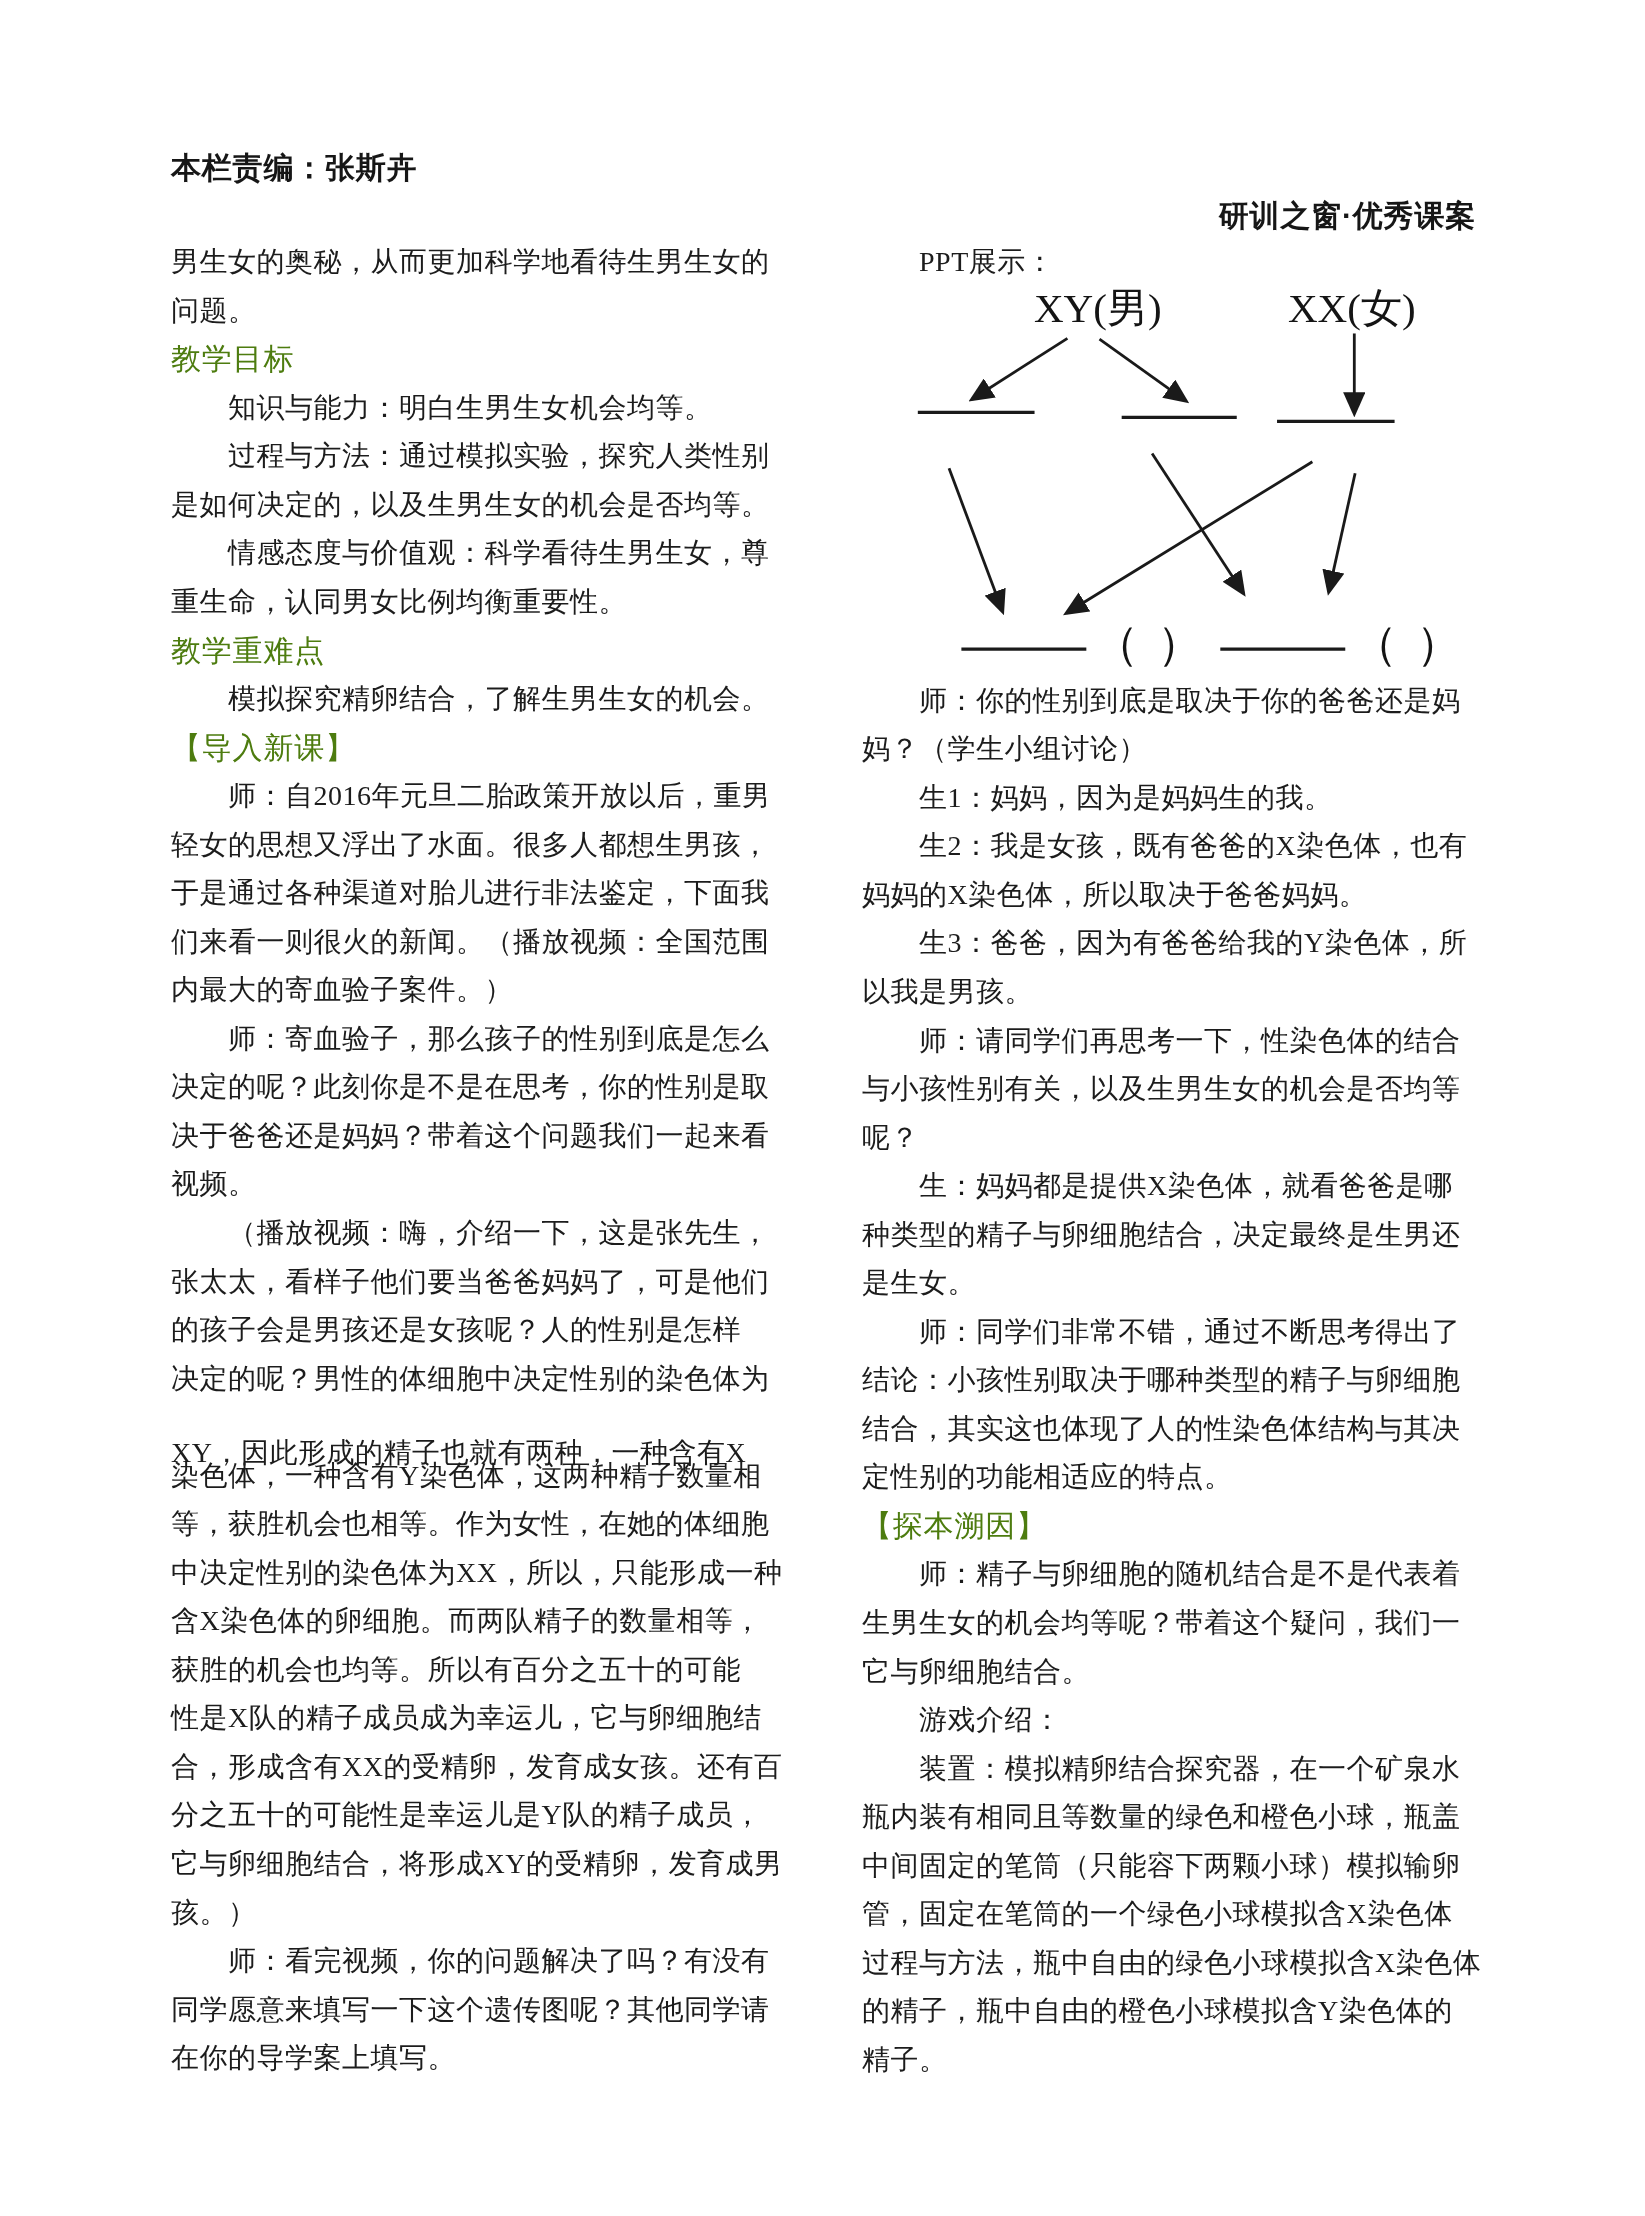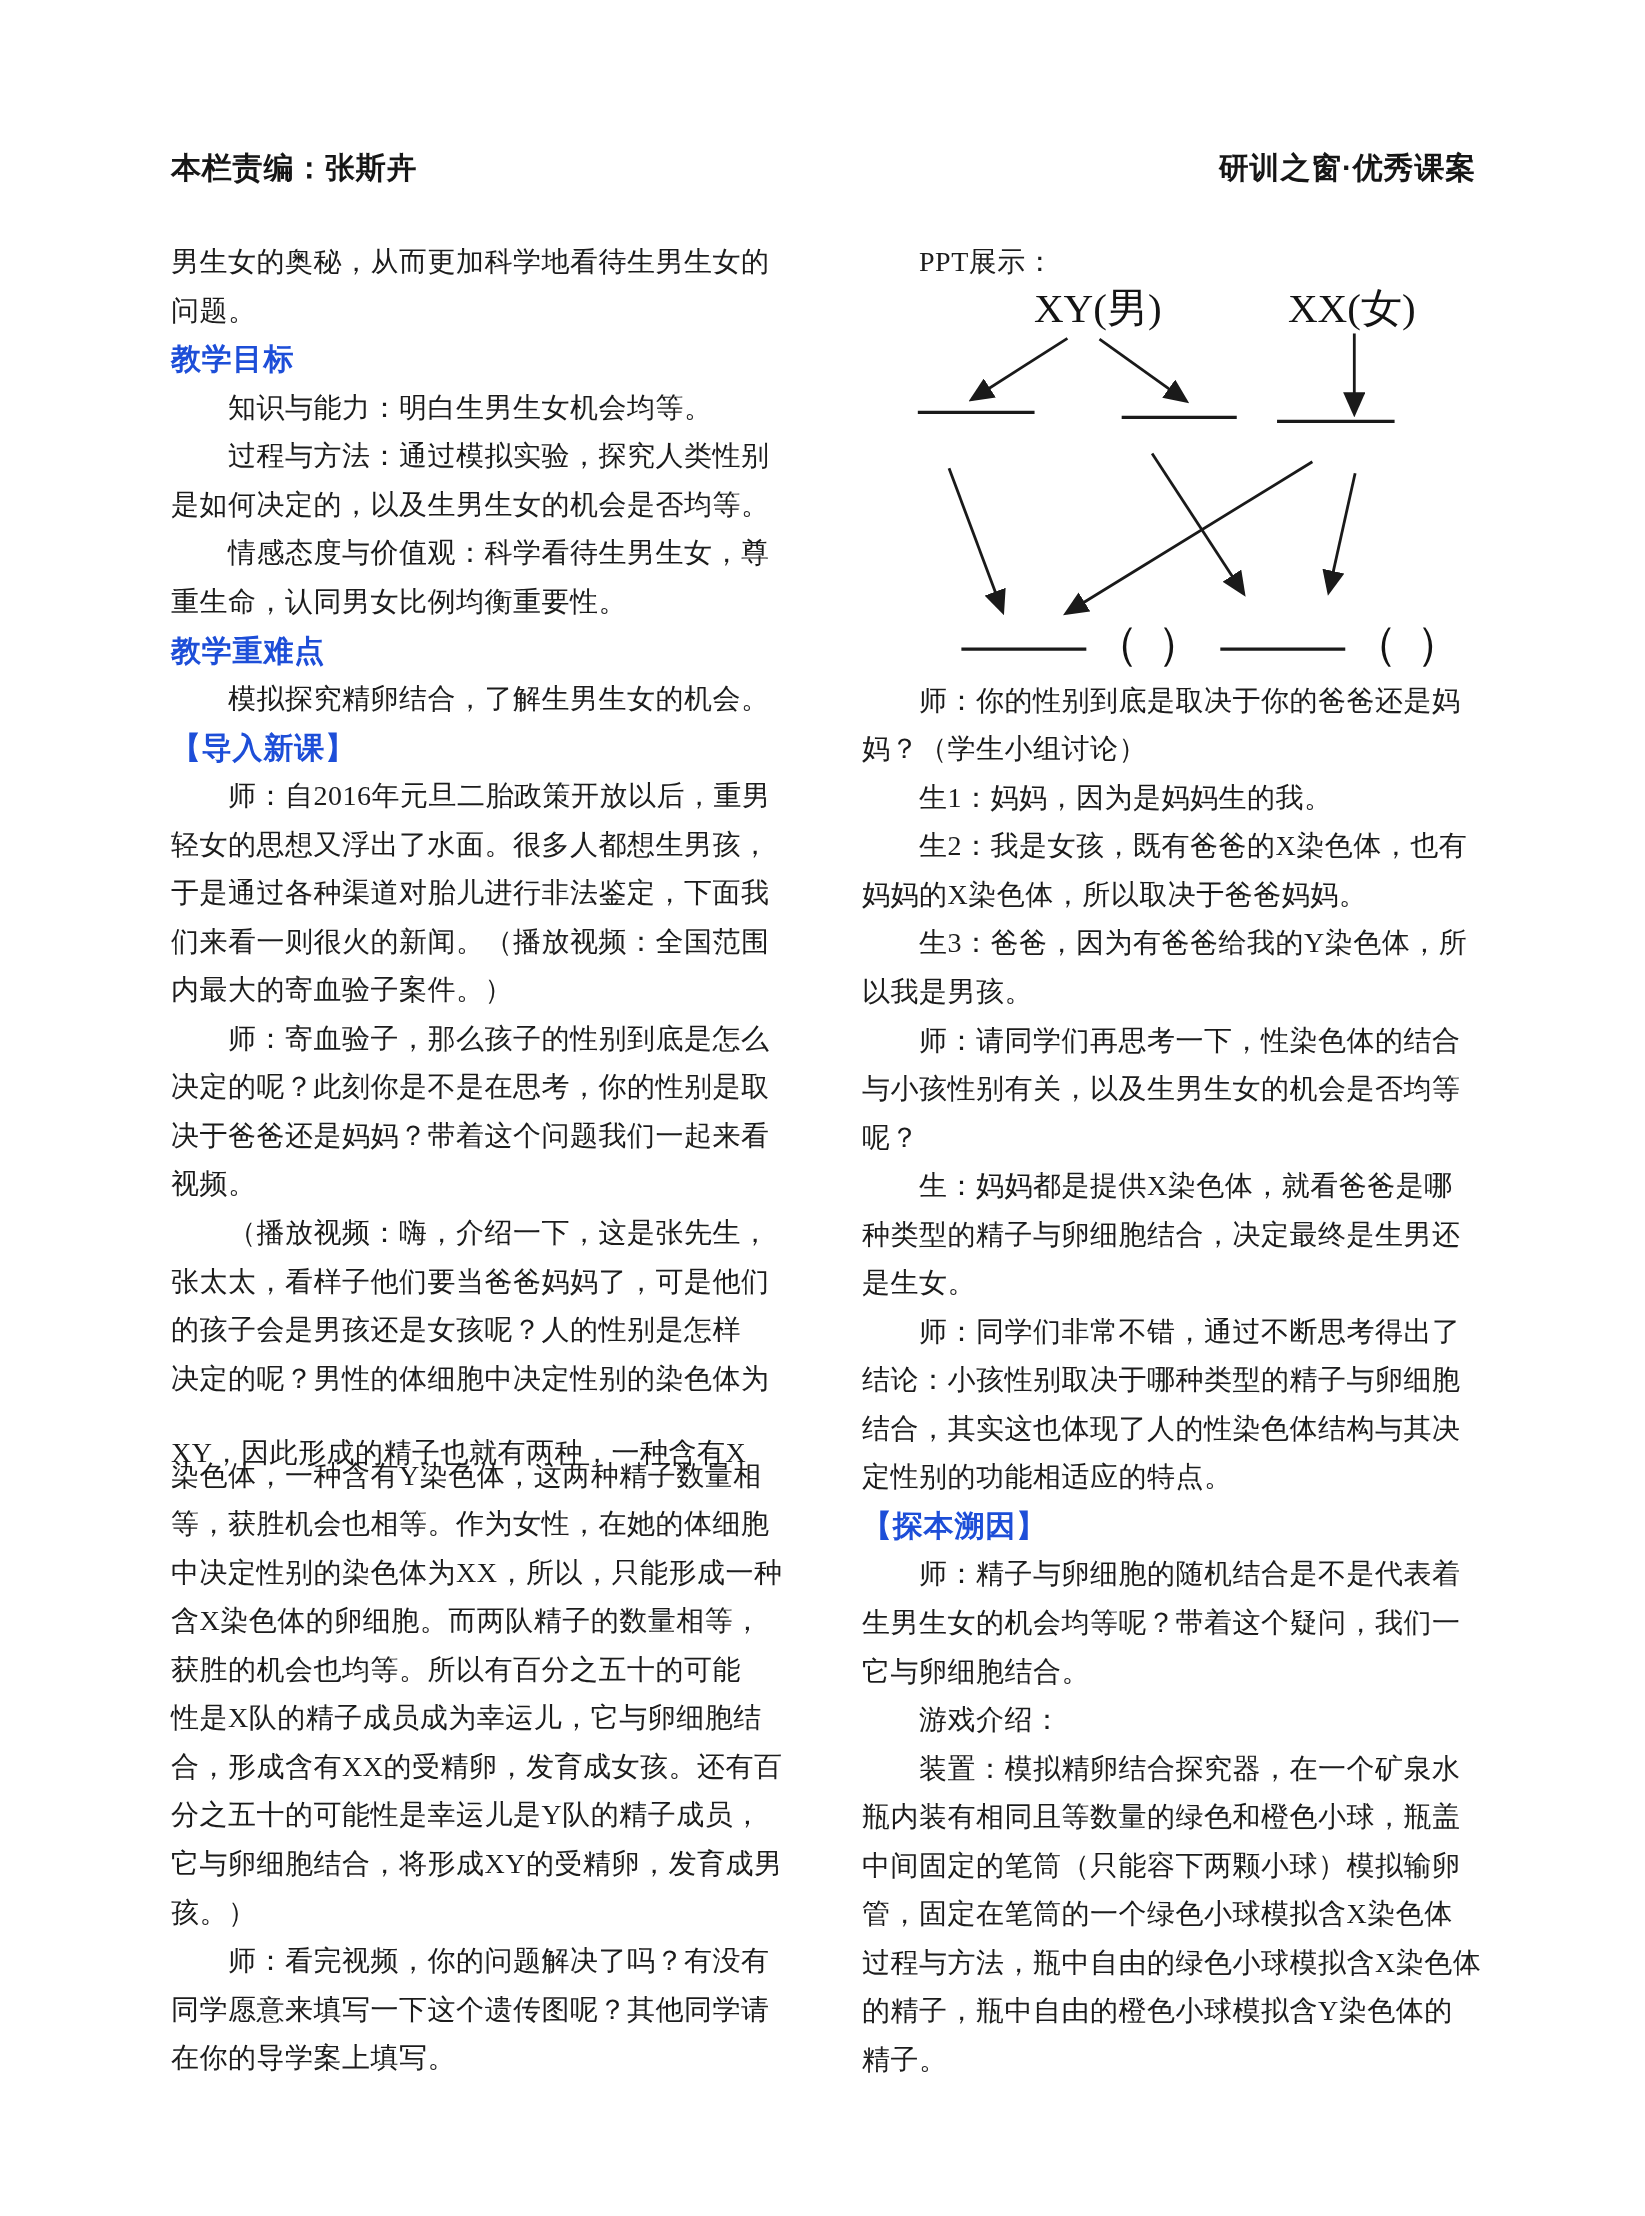--- a/index.html
+++ b/index.html
@@ -12,30 +12,30 @@
     font-family:"Liberation Serif","DejaVu Serif",serif;
     color:#1c1c1c;
   }
   .hdr{
     position:absolute;top:151px;height:33px;
     font-family:"Liberation Sans","DejaVu Sans",sans-serif;
     font-weight:bold;font-size:30px;line-height:33px;color:#161616;
     letter-spacing:0.8px;white-space:nowrap;
   }
   .hdr-left{left:171px;}
-  .hdr-right{right:169px;}
+  .hdr-right{right:169px;margin-top:48px;}
   .col{position:absolute;width:629px;}
   .line{
     position:absolute;left:0;width:629px;height:49px;
     font-size:28px;line-height:43px;letter-spacing:0.5px;
     white-space:nowrap;color:#1c1c1c;
   }
   .line.head{
     font-family:"Liberation Sans","DejaVu Sans",sans-serif;
-    font-weight:bold;font-size:30px;color:#1d4ed8;letter-spacing:0.8px;
+    font-weight:normal;font-size:30px;color:#4d7c0f;letter-spacing:0.8px;
   }
   .line.indent{padding-left:57px;}
   .diagram{position:absolute;left:856px;top:271px;width:630px;height:411px;}
   .diagram svg{display:block;}
   .dg-label{
     font-family:"Liberation Serif","DejaVu Serif",serif;
     font-size:50px;fill:#141414;
   }
   .dg-paren{
     font-family:"Liberation Serif","DejaVu Serif",serif;

